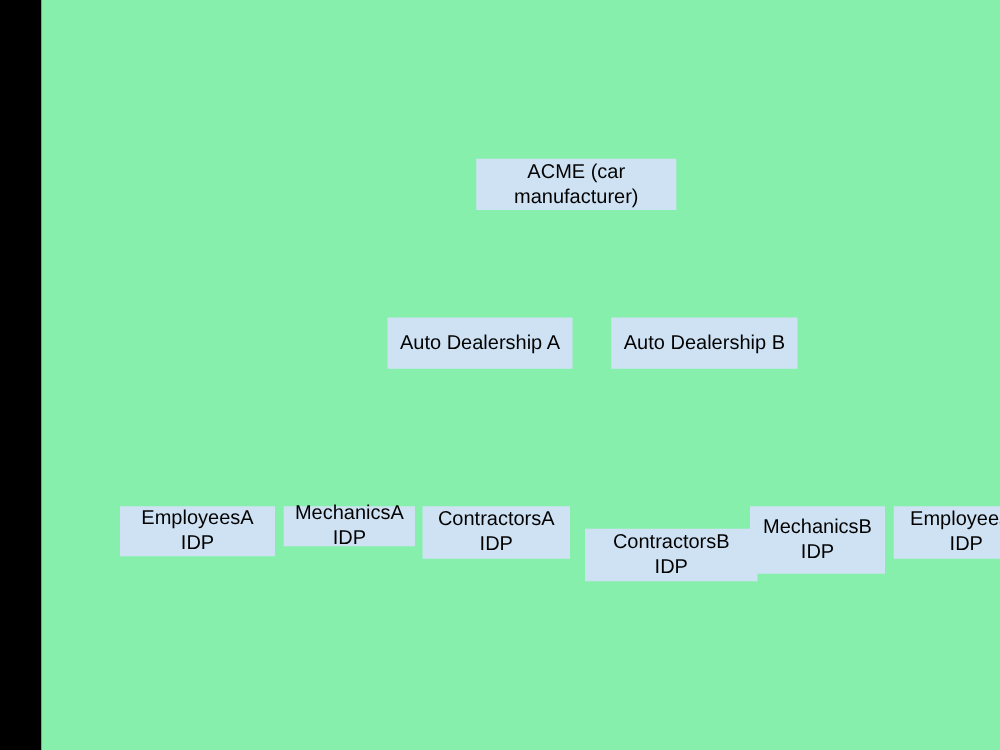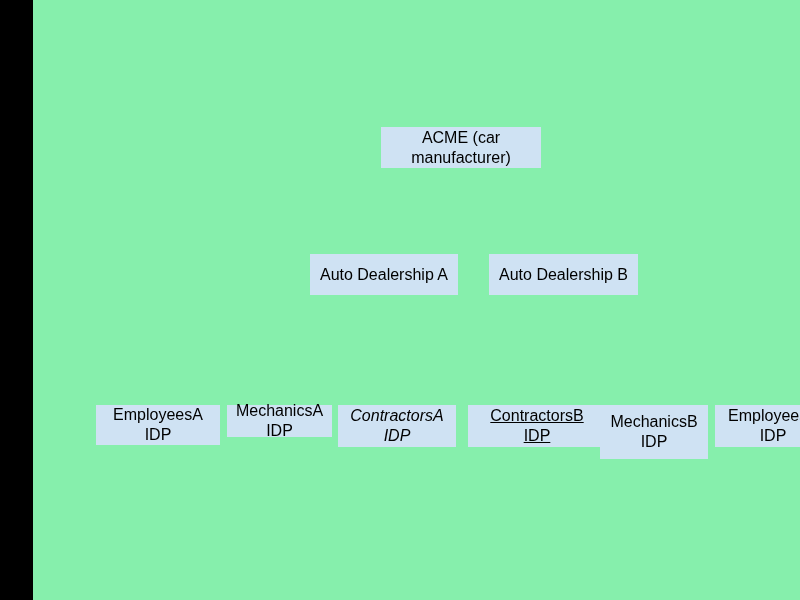--- a/index.html
+++ b/index.html
@@ -30,22 +30,22 @@
     text-align: center;
     white-space: pre-line;
     box-sizing: border-box;
   }
   
   #node-acme          { left: 348px; top: 127px; width: 160px; height: 41px; }
   #node-dealership-a  { left: 277px; top: 254px; width: 148px; height: 41px; }
   #node-dealership-b  { left: 456px; top: 254px; width: 149px; height: 41px; }
   #node-employees-a   { left:  63px; top: 405px; width: 124px; height: 40px; }
   #node-mechanics-a   { left: 194px; top: 405px; width: 105px; height: 32px; }
-  #node-contractors-a { left: 305px; top: 405px; width: 118px; height: 42px; font-style: italic; }
-  #node-contractors-b { left: 435px; top: 405px; width: 138px; height: 42px; text-decoration: underline; }
+  #node-contractors-a { left: 305px; top: 405px; width: 118px; height: 42px; }
+  #node-contractors-b { left: 435px; top: 423px; width: 138px; height: 42px; }
   #node-mechanics-b   { left: 567px; top: 405px; width: 108px; height: 54px; }
   #node-employees-b   { left: 682px; top: 405px; width: 116px; height: 42px; }
 </style>
 </head>
 <body>
 
 <div class="canvas">
 
   <div class="node" id="node-acme">ACME (car
 manufacturer)</div>

